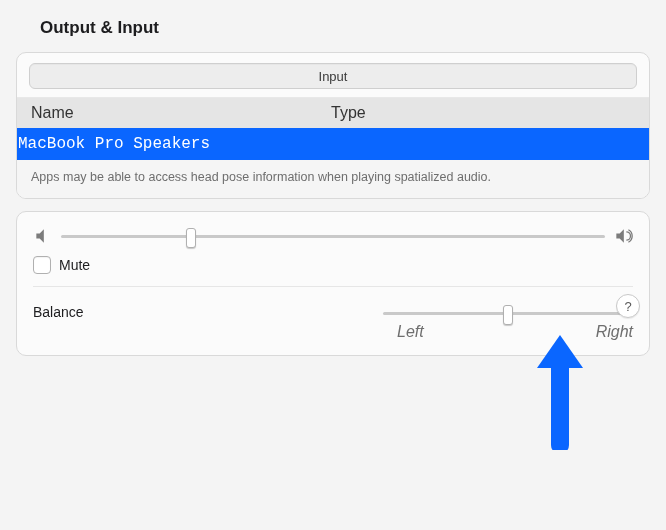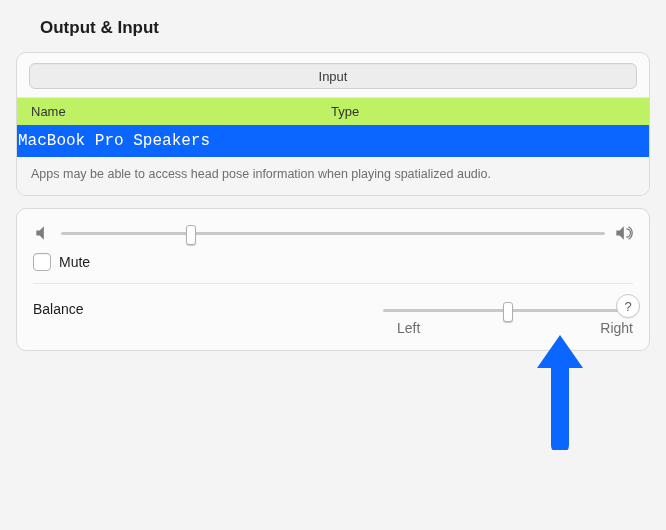--- a/index.html
+++ b/index.html
@@ -65,25 +65,25 @@
     cursor: default;
   }
   .seg.active {
     background: var(--seg-active-bg);
     border-radius: 5px;
     box-shadow: 0 0 0 1px rgba(0,0,0,0.06), 0 1px 2px rgba(0,0,0,0.2);
   }
   
   .thead {
     display: flex;
-    font-size: 13px;
+    font-size: 16px;
     color: #333;
     padding: 6px 14px 6px 14px;
     border-top: 1px solid #e8e8e8;
-    background: #bef264;
+    background: #e5e5e5;
   }
   .col-name { flex: 0 0 300px; }
   .col-type { flex: 1; }
   
   .device-row {
     background: var(--sel);
     color: var(--sel-text);
     font-size: 16px;
     padding: 7px 14px 7px 1px;
     font-family: Liberation Mono, monospace;
@@ -165,22 +165,23 @@
   }
   .balance-row {
     display: flex;
     align-items: center;
     padding: 16px 16px 2px 16px;
   }
   .balance-ticks {
     display: flex;
     justify-content: space-between;
     padding: 0 16px 14px 16px;
-    font-size: 14px;
+    font-size: 16px;
     color: var(--muted);
+    font-style: italic;
   }
   .balance-ticks .left-tick { flex: 0 0 auto; margin-left: 364px; }
   .balance-ticks .right-tick { flex: 0 0 auto; }
 
   .slider.with-ruler .track::before {
     content: "";
     position: absolute;
     left: 0; right: 0; top: -1px; height: 5px;
     background: repeating-linear-gradient(90deg, transparent 0, transparent 10%, #c0c0c0 10%, #c0c0c0 calc(10% + 1px));
     opacity: 0.0;

